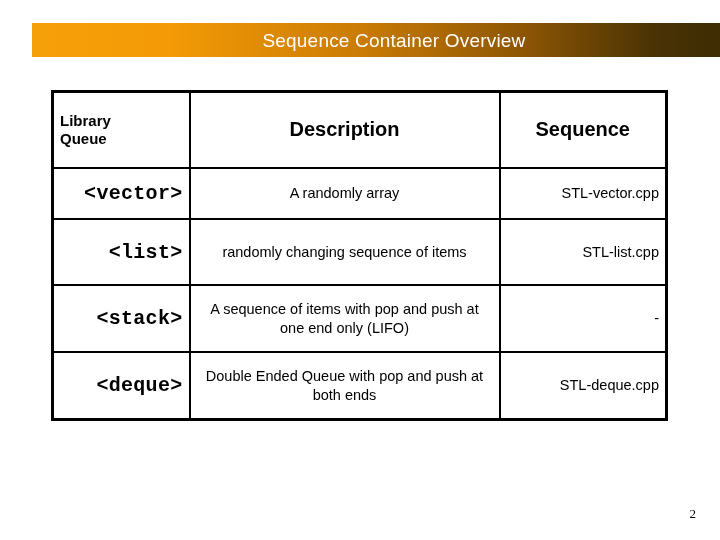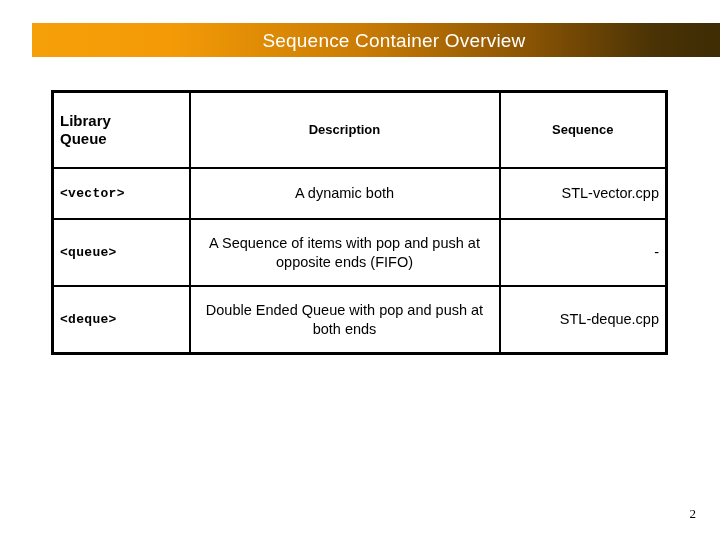--- a/index.html
+++ b/index.html
@@ -69,31 +69,31 @@
   .hdr-lib {
     text-align: left;
     padding-left: 32px;
     font-size: 15px;
     font-weight: bold;
     line-height: 1.18;
     height: 66px;
   }
   .hdr-center {
     text-align: center;
-    font-size: 13px;
+    font-size: 20px;
     font-weight: bold;
     line-height: 1.18;
     height: 66px;
   }
 
   
   .cell-lib {
-    text-align: left;
+    text-align: right;
     font-family: "Liberation Mono", "DejaVu Sans Mono", monospace;
-    font-size: 13px;
+    font-size: 20px;
     font-weight: bold;
     letter-spacing: 0.3px;
   }
   .cell-desc {
     text-align: center;
     font-size: 14.5px;
     line-height: 1.25;
   }
   .cell-ex {
     text-align: right;
@@ -137,26 +137,31 @@
           <div>Library</div>
           <div>Queue</div>
         </th>
         <th class="hdr-center">Description</th>
         <th class="hdr-center">Sequence</th>
       </tr>
     </thead>
     <tbody>
       <tr class="row-h1">
         <td class="cell-lib">&lt;vector&gt;</td>
-        <td class="cell-desc">A dynamic both</td>
+        <td class="cell-desc">A randomly array</td>
         <td class="cell-ex">STL-vector.cpp</td>
       </tr>
-      <tr class="row-h4">
-        <td class="cell-lib">&lt;queue&gt;</td>
-        <td class="cell-desc">A Sequence of items with pop and push at opposite ends (FIFO)</td>
+      <tr class="row-h2">
+        <td class="cell-lib">&lt;list&gt;</td>
+        <td class="cell-desc">randomly changing sequence of items</td>
+        <td class="cell-ex">STL-list.cpp</td>
+      </tr>
+      <tr class="row-h3">
+        <td class="cell-lib">&lt;stack&gt;</td>
+        <td class="cell-desc">A sequence of items with pop and push at one end only (LIFO)</td>
         <td class="cell-ex">-</td>
       </tr>
       <tr class="row-h5">
         <td class="cell-lib">&lt;deque&gt;</td>
         <td class="cell-desc">Double Ended Queue with pop and push at both ends</td>
         <td class="cell-ex">STL-deque.cpp</td>
       </tr>
     </tbody>
   </table>
 </div>

